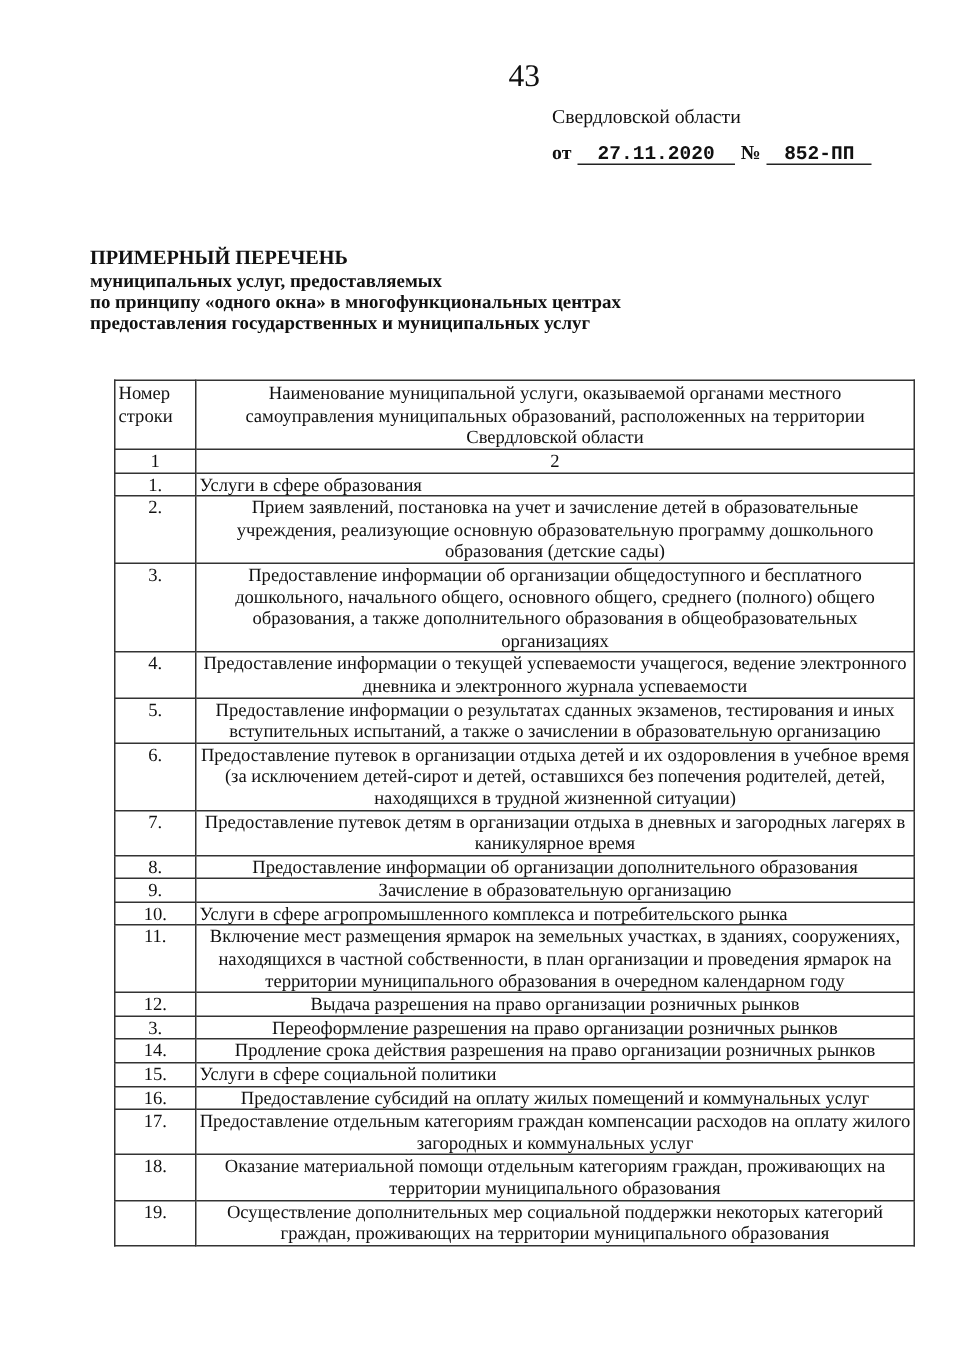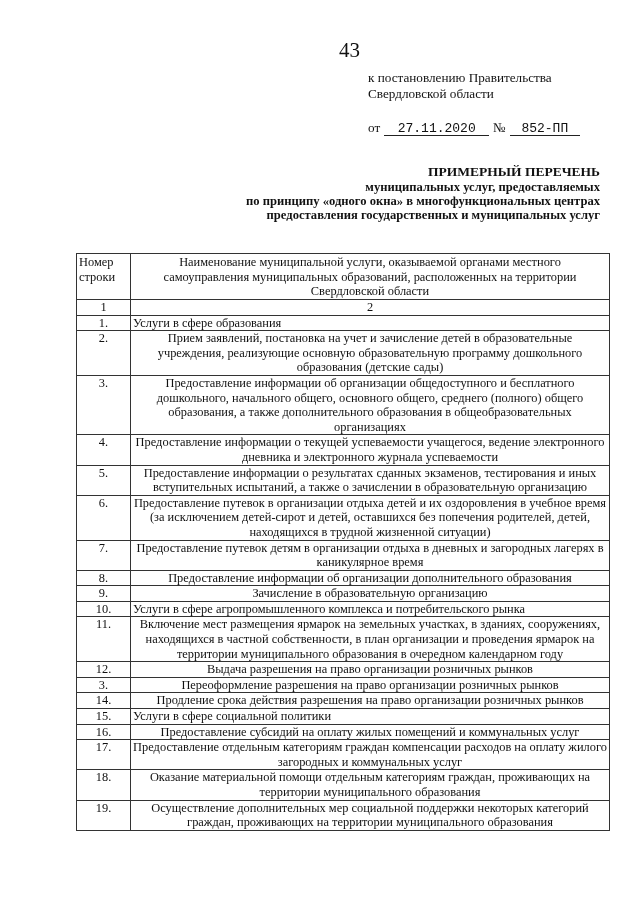--- a/index.html
+++ b/index.html
@@ -1,48 +1,47 @@
 <!DOCTYPE html>
 <html><head>
 <meta charset="utf-8">
 <style>
   html, body { margin: 0; padding: 0; background: #ffffff; }
   body { width: 640px; height: 905px; position: relative; overflow: hidden;
          font-family: "Liberation Serif", "DejaVu Serif", serif; color: #111; }
   .page-number { position: absolute; left: 339px; top: 38px; font-size: 21px; }
   .appendix { position: absolute; left: 368px; top: 70px; font-size: 13.2px; line-height: 16px; }
   .appendix-line { white-space: nowrap; }
-  .appendix-sig { white-space: nowrap; margin-top: 18px; }
+  .appendix-sig { white-space: nowrap; margin-top: 8px; font-weight: bold; }
   .sig-field { display: inline-block; border-bottom: 1px solid #222; text-align: center;
                font-family: "Liberation Mono", "DejaVu Sans Mono", monospace; font-size: 13px; line-height: 13px; }
   .sig-date { width: 105px; margin-left: 4px; }
   .sig-num { width: 70px; margin-left: 4px; }
   .no-label { margin-left: 4px; }
 
-  .title-block { position: absolute; left: 60px; width: 540px; top: 164px; text-align: right;
+  .title-block { position: absolute; left: 60px; width: 540px; top: 164px; text-align: left;
                  font-weight: bold; font-size: 12.6px; line-height: 14px; }
   .title-main { font-size: 13.5px; line-height: 15px; margin-bottom: 1px; }
 
   table.services { position: absolute; left: 76px; top: 253px; width: 534px; border-collapse: collapse;
                    font-size: 12.4px; line-height: 14.6px; }
   table.services td { border: 1px solid #333; padding: 0 2px; vertical-align: top; }
   td.num { width: 49px; text-align: center; }
   td.name { text-align: center; padding-left: 2px; }
   tr.header td { text-align: left; vertical-align: top; padding-top: 1px; }
   tr.header { height: 46px; }
   tr.colnums td { text-align: center; }
   tr.section td.name { text-align: left; }
 </style>
 </head>
 <body>
 
 <div class="page-number">43</div>
 
 <div class="appendix">
-  <div class="appendix-line">к постановлению Правительства</div>
   <div class="appendix-line">Свердловской области</div>
   <div class="appendix-sig">
     <span>от</span><span class="sig-field sig-date">27.11.2020</span><span class="no-label">№</span><span class="sig-field sig-num">852-ПП</span>
   </div>
 </div>
 
 <div class="title-block">
   <div class="title-main">ПРИМЕРНЫЙ ПЕРЕЧЕНЬ</div>
   <div>муниципальных услуг, предоставляемых</div>
   <div>по принципу «одного окна» в многофункциональных центрах</div>

